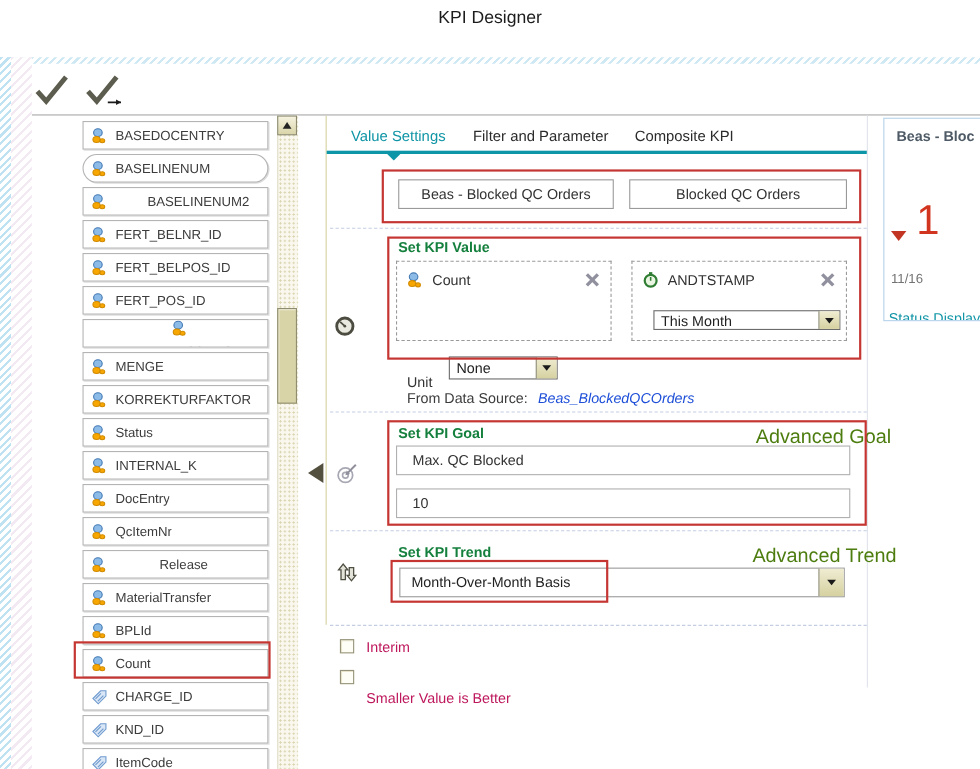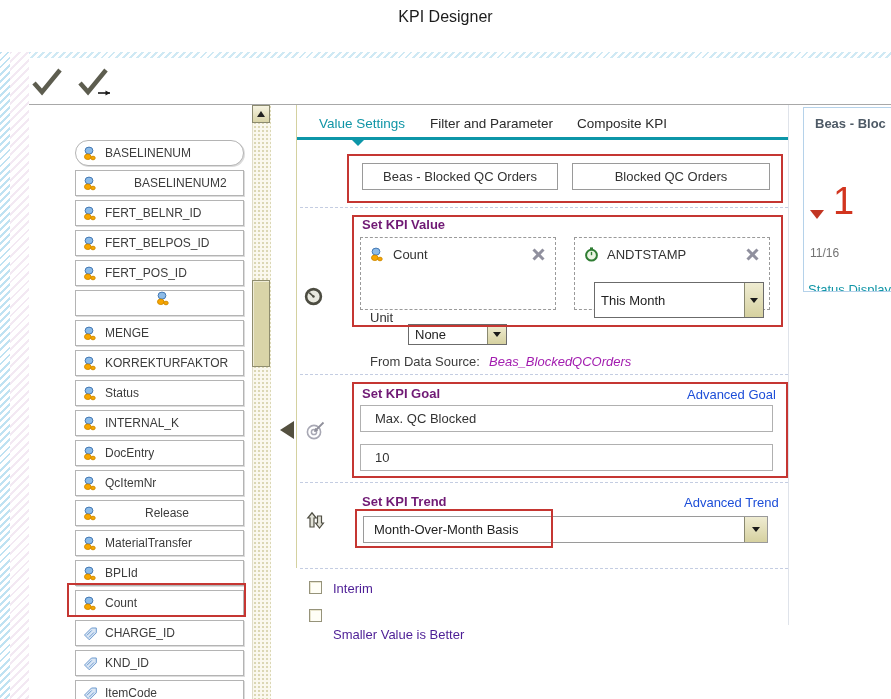--- a/index.html
+++ b/index.html
@@ -62,27 +62,27 @@
          border-left:1px solid #8a8970;display:flex;align-items:center;justify-content:center;}
   .combo .cbtn:after{content:"";border-left:4px solid transparent;border-right:4px solid transparent;
          border-top:5px solid #1a1a1a;}
 
   .dashed-sep{left:300px;width:488px;height:0;border-top:1px dashed #c4cde2;}
   .dropzone{border:1px dashed #9a9a9a;background:#fff;box-sizing:border-box;}
   .dz-row{position:absolute;top:9px;left:9px;right:9px;display:flex;align-items:center;gap:8px;
           font-size:13px;color:#333;}
   .xicon{margin-left:auto;cursor:pointer;display:inline-flex;}
 
-  .sec-title{font-weight:bold;font-size:13px;color:#701a75;}
-  .teal-link{font-size:13px;color:#1d4ed8;cursor:pointer;white-space:nowrap;}
-  .gray-italic{font-style:italic;color:#a21caf;font-size:13px;}
+  .sec-title{font-weight:bold;font-size:13px;color:#15803d;}
+  .teal-link{font-size:18px;color:#4d7c0f;cursor:pointer;white-space:nowrap;}
+  .gray-italic{font-style:italic;color:#1d4ed8;font-size:13px;}
 
   .cb{width:13px;height:13px;background:#fffef6;border:1px solid #96937a;box-sizing:border-box;
       box-shadow:inset 1px 1px 0 #e8e4cc;cursor:pointer;}
-  .cb-label{font-size:13px;color:#4c1d95;text-align:center;}
+  .cb-label{font-size:13px;color:#be185d;text-align:center;}
 
   
   .ann{border:2px solid #c53632;pointer-events:none;z-index:50;box-sizing:border-box;}
 
   
   .preview{left:803px;top:107px;width:120px;height:185px;border:1px solid #b5d2ea;
            box-sizing:border-box;background:#fff;overflow:hidden;}
   .preview-title{position:absolute;top:8px;left:11px;right:2px;font-size:13px;font-weight:bold;
            color:#4e5a66;white-space:nowrap;overflow:hidden;}
   .preview-tri{position:absolute;left:6px;top:102px;width:0;height:0;border-left:7px solid transparent;
@@ -110,20 +110,30 @@
   <div class="abs tool-btn" style="left:76px;">
     <svg width="40" height="34" viewBox="0 0 40 34">
       <polyline points="4,17 12,26 30,4" fill="none" stroke="#5d5d4f" stroke-width="4.5"></polyline>
       <line x1="22" y1="27" x2="34" y2="27" stroke="#1a1a1a" stroke-width="1.6"></line>
       <polygon points="34,27 29.5,24.5 29.5,29.5" fill="#1a1a1a"></polygon>
     </svg>
   </div>
   <div class="abs toolbar-divider"></div>
 
   <div id="field-list" class="abs" style="left:0;top:0;width:296px;height:699px;overflow:hidden;">
+      <div class="fitem" style="top: 110px;">
+        <span class="ficon">
+          <svg width="15" height="15" viewBox="0 0 15 15">
+            <ellipse cx="6" cy="4.6" rx="3.9" ry="3.5" fill="#8cbbe8" stroke="#4479b4"></ellipse>
+            <ellipse cx="4.8" cy="10.8" rx="3.3" ry="2.7" fill="#f8a600" stroke="#d28c00"></ellipse>
+            <ellipse cx="10" cy="12" rx="2.2" ry="1.8" fill="#f8a600" stroke="#d28c00"></ellipse>
+          </svg>
+        </span>
+        <span class="flabel">BASEDOCENTRY</span>
+      </div>
       <div class="fitem" style="top: 140px; border-radius: 13px;">
         <span class="ficon">
           <svg width="15" height="15" viewBox="0 0 15 15">
             <ellipse cx="6" cy="4.6" rx="3.9" ry="3.5" fill="#8cbbe8" stroke="#4479b4"></ellipse>
             <ellipse cx="4.8" cy="10.8" rx="3.3" ry="2.7" fill="#f8a600" stroke="#d28c00"></ellipse>
             <ellipse cx="10" cy="12" rx="2.2" ry="1.8" fill="#f8a600" stroke="#d28c00"></ellipse>
           </svg>
         </span>
         <span class="flabel">BASELINENUM</span>
       </div>
@@ -366,27 +376,27 @@
         </svg>
       </span>
       <span>ANDTSTAMP</span>
       <span class="xicon">
         <svg width="15" height="15" viewBox="0 0 15 15">
           <line x1="2.5" y1="2.5" x2="12.5" y2="12.5" stroke="#90909e" stroke-width="3"></line>
           <line x1="12.5" y1="2.5" x2="2.5" y2="12.5" stroke="#90909e" stroke-width="3"></line>
         </svg>
       </span>
     </div>
-    <div class="combo" style="position:absolute;left:19px;top:44px;width:170px;height:36px;">
+    <div class="combo" style="position:absolute;left:19px;top:44px;width:170px;height:18px;">
       <span class="cval">This Month</span>
       <span class="cbtn"></span>
     </div>
   </div>
 
-  <div class="abs" style="left:370px;top:310px;font-size:13px;color:#333;">Unit</div>
+  <div class="abs" style="left:370px;top:340px;font-size:13px;color:#333;">Unit</div>
   <div class="abs combo" style="left:408px;top:324px;width:99px;height:21px;">
     <span class="cval">None</span>
     <span class="cbtn"></span>
   </div>
   <div class="abs" style="left:370px;top:354px;font-size:13px;color:#3c3c3c;">From Data Source:</div>
   <div class="abs gray-italic" style="left:489px;top:354px;">Beas_BlockedQCOrders</div>
 
   <div class="abs dashed-sep" style="top:374px;"></div>
 
   <div class="abs" style="left:305px;top:419px;">

